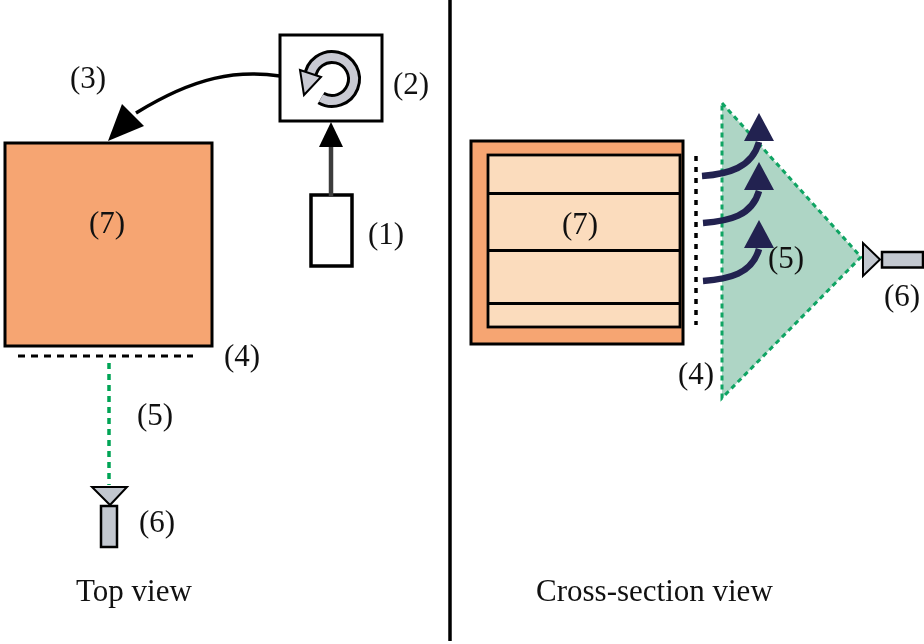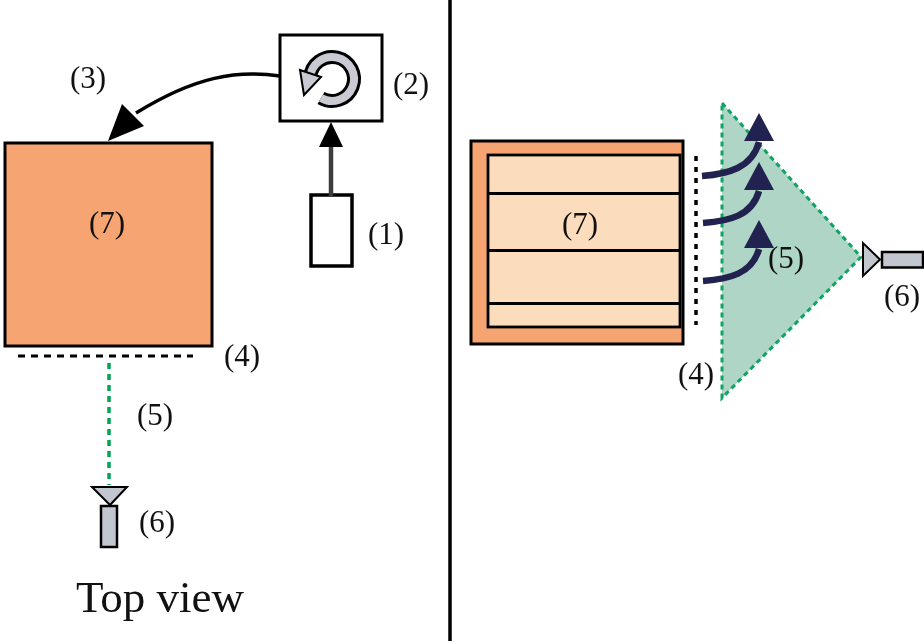--- a/index.html
+++ b/index.html
@@ -18,21 +18,21 @@
   }
   .lbl {
     position: absolute;
     font-size: 31px;
     line-height: 1;
     color: #111111;
     white-space: nowrap;
   }
   .title {
     position: absolute;
-    font-size: 45px;
+    font-size: 31px;
     line-height: 1;
     color: #111111;
     white-space: nowrap;
   }
 </style>
 </head>
 <body>
 
 <div class="canvas">
 
@@ -116,14 +116,15 @@
   <span class="lbl" style="left:224px; top:340px;">(4)</span>
   <span class="lbl" style="left:137px; top:399px;">(5)</span>
   <span class="lbl" style="left:139px; top:506px;">(6)</span>
 
   <span class="lbl" style="left:562px; top:208px;">(7)</span>
   <span class="lbl" style="left:768px; top:242px;">(5)</span>
   <span class="lbl" style="left:678px; top:358px;">(4)</span>
   <span class="lbl" style="left:884px; top:280px;">(6)</span>
 
   <span class="title" style="left:76px;  top:575px;">Top view</span>
+  <span class="title" style="left:536px; top:575px;">Cross-section view</span>
 
 </div>
 
 </body></html>

